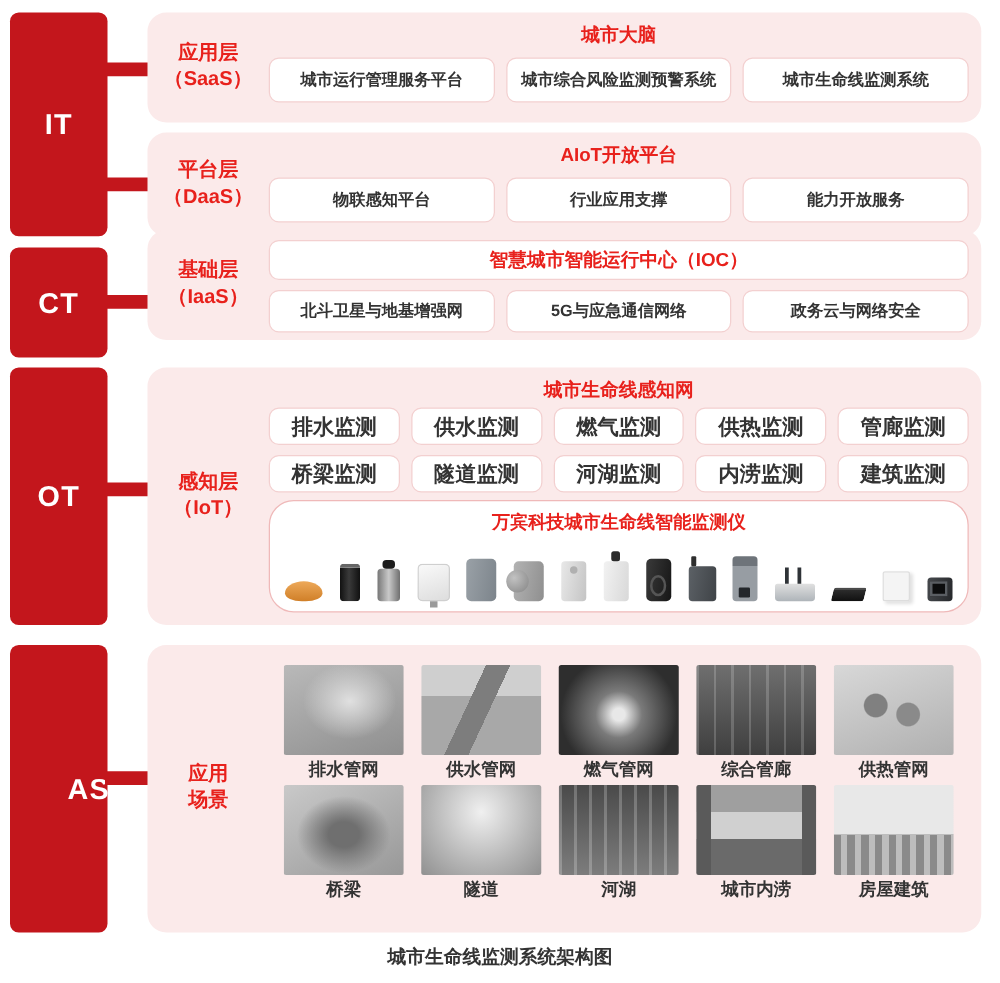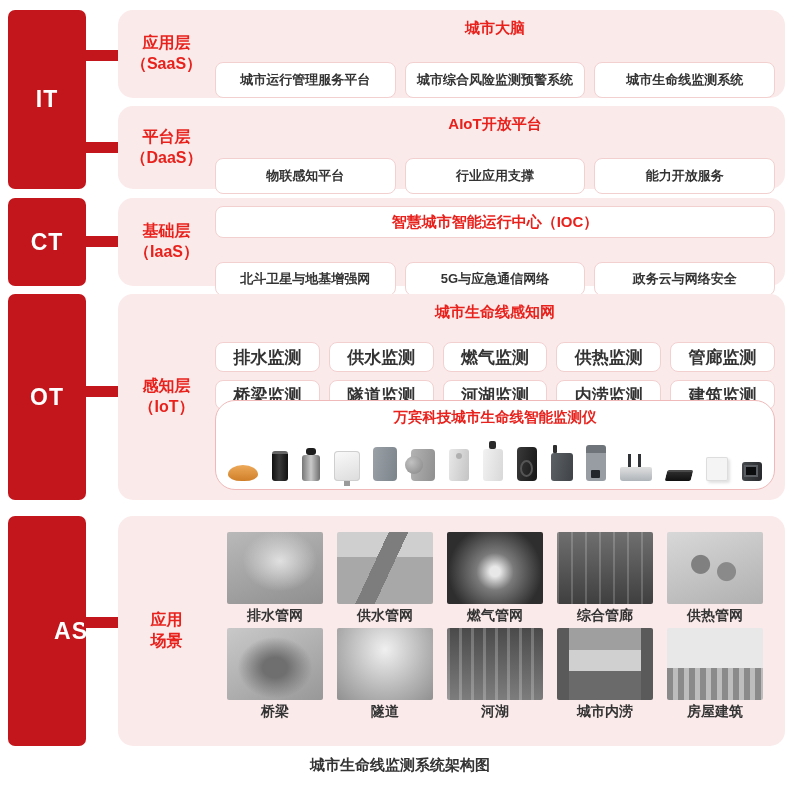--- a/index.html
+++ b/index.html
@@ -17,33 +17,33 @@
   .rail-it{top:10px;height:179px;}
   .rail-ct{top:198px;height:88px;}
   .rail-ot{top:294px;height:206px;}
   .rail-as{top:516px;height:230px;padding-left:48px;}
   .arm{position:absolute;left:84px;width:36px;height:11px;background:#c3161c;}
   .arm1{top:50px;}.arm2{top:142px;}.arm3{top:236px;}.arm4{top:386px;}.arm5{top:617px;}
   
   .panel{position:absolute;left:118px;width:667px;background:#fbeaea;border-radius:15px;}
   .p-saas{top:10px;height:88px;}
   .p-daas{top:106px;height:83px;}
-  .p-iaas{top:198px;height:88px;}
+  .p-iaas{top:184px;height:88px;}
   .p-iot{top:294px;height:206px;}
   .p-as{top:516px;height:230px;}
   .panel-label{
     position:absolute;left:0;top:0;bottom:0;width:97px;
     display:flex;flex-direction:column;align-items:center;justify-content:center;
     color:#e8211c;font-weight:bold;font-size:16px;line-height:1.3;text-align:center;
   }
   .panel-body{position:absolute;left:97px;right:10px;top:0;bottom:0;}
   .panel-title{
     text-align:center;color:#e8211c;font-weight:bold;font-size:15px;margin:0;padding-top:9px;
   }
-  .box-row{position:absolute;left:0;right:0;display:flex;gap:9px;margin-top:16px;}
+  .box-row{position:absolute;left:0;right:0;display:flex;gap:9px;}
   .row-main{top:36px;height:36px;}
   .row-iaas{top:48px;height:34px;}
   .wbox{
     flex:1;background:#ffffff;border:1px solid #f3d0d0;border-radius:8px;
     display:flex;align-items:center;justify-content:center;
     color:#333333;font-size:13px;font-weight:600;white-space:nowrap;
   }
   .title-box{
     position:absolute;left:0;right:0;top:8px;height:32px;background:#ffffff;
     border:1px solid #f3d0d0;border-radius:8px;display:flex;align-items:center;justify-content:center;

